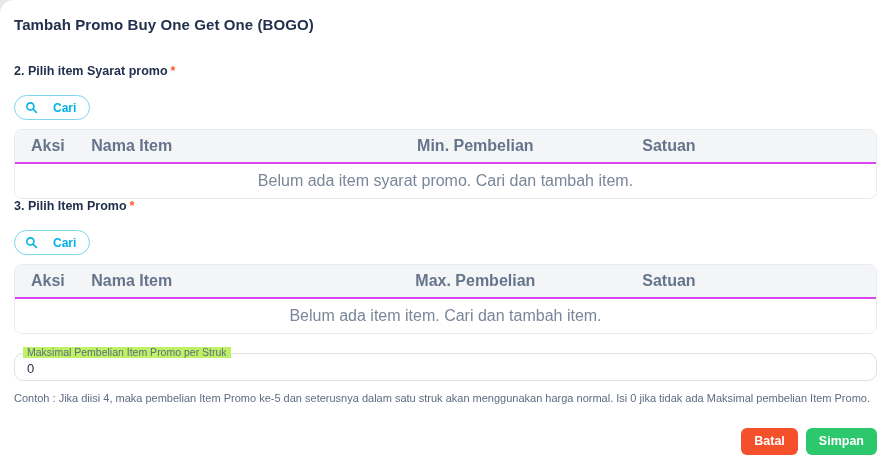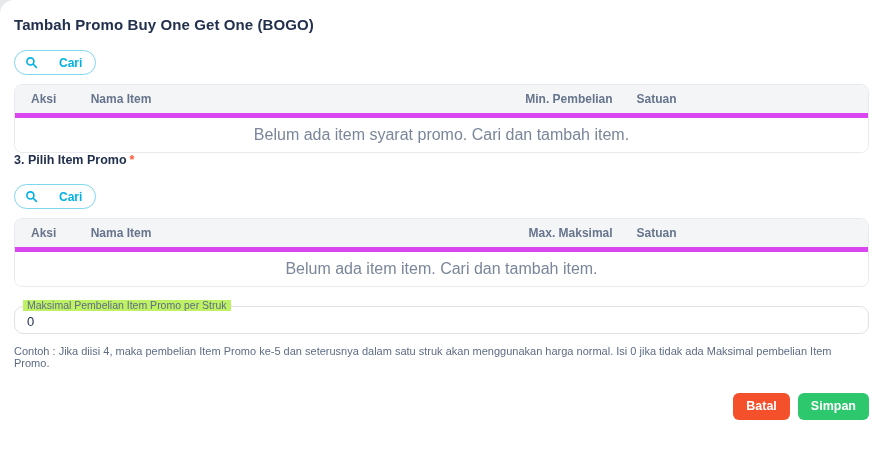--- a/index.html
+++ b/index.html
@@ -7,21 +7,21 @@
   body {
     background: #e7e8ea;
     font-family: "Liberation Sans", "DejaVu Sans", sans-serif;
     overflow: hidden;
   }
   .card {
     position: absolute;
     inset: 0;
     background: #ffffff;
     border-top-left-radius: 14px;
-    padding: 16px 14px 0 14px;
+    padding: 16px 6px 0 14px;
   }
   .page-title {
     color: #22304e;
     font-size: 15px;
     font-weight: 700;
     letter-spacing: .1px;
   }
   .section-label {
     color: #22304e;
     font-size: 12.5px;
@@ -31,21 +31,21 @@
     color: #ff5630;
     font-weight: 700;
     margin-left: 3px;
   }
   .sec2-label { margin-top: 31px; }
   .sec3-label { }
 
   .search-btn {
     display: inline-flex;
     align-items: flex-end;
-    gap: 21px;
+    gap: 15px;
     margin-top: 17px;
     padding: 5px 13px 5px 10px;
     background: #ffffff;
     border: 1px solid #7fd6ef;
     border-radius: 13px;
     color: #00b2e3;
     font-family: inherit;
     font-size: 12px;
     font-weight: 700;
     cursor: pointer;
@@ -58,28 +58,28 @@
     margin-top: 9px;
     border-collapse: separate;
     border-spacing: 0;
     border: 1px solid #e8eaee;
     border-radius: 8px;
     overflow: hidden;
   }
   .item-table thead th {
     background: #f4f5f7;
     color: #66748c;
-    font-size: 12px;
+    font-size: 16px;
     font-weight: 700;
     text-align: left;
     padding: 7px 8px 7px 16px;
     height: 28px;
-    border-bottom: 5px solid #d946ef;
-  }
-  .item-table thead th.center { text-align: right; }
+    border-bottom: 2px solid #d946ef;
+  }
+  .item-table thead th.center { text-align: center; }
   .item-table tbody td {
     background: #ffffff;
     color: #7a8699;
     font-size: 16px;
     text-align: center;
     padding: 8px 8px;
     height: 30px;
   }
   col.c-aksi   { width: 7%; }
   col.c-nama   { width: 28%; }
@@ -140,20 +140,23 @@
   .btn-success { background: #2dc76d; }
 </style>
 </head>
 <body>
 
 <div class="card">
 
   <div class="page-title">Tambah Promo Buy One Get One (BOGO)</div>
 
   
+  <div class="section-label sec2-label">
+    <span>2. Pilih item Syarat promo</span><span class="req">*</span>
+  </div>
 
   <button class="search-btn">
     <span>
       <svg width="13" height="13" viewBox="0 0 24 24" fill="none" stroke="#00b2e3" stroke-width="3" stroke-linecap="round">
         <circle cx="10" cy="10" r="6.5"></circle>
         <line x1="15.2" y1="15.2" x2="21" y2="21"></line>
       </svg>
     </span>
     <span>Cari</span>
   </button>
@@ -199,21 +202,21 @@
     <colgroup>
       <col class="c-aksi">
         <col class="c-nama">
         <col class="c-jumlah">
         <col class="c-satuan">
     </colgroup>
     <thead>
       <tr>
         <th>Aksi</th>
         <th>Nama Item</th>
-        <th class="center">Max. Maksimal</th>
+        <th class="center">Max. Pembelian</th>
         <th>Satuan</th>
       </tr>
     </thead>
     <tbody>
       <tr>
         <td colspan="4">Belum ada item item. Cari dan tambah item.</td>
       </tr>
     </tbody>
   </table>
 

